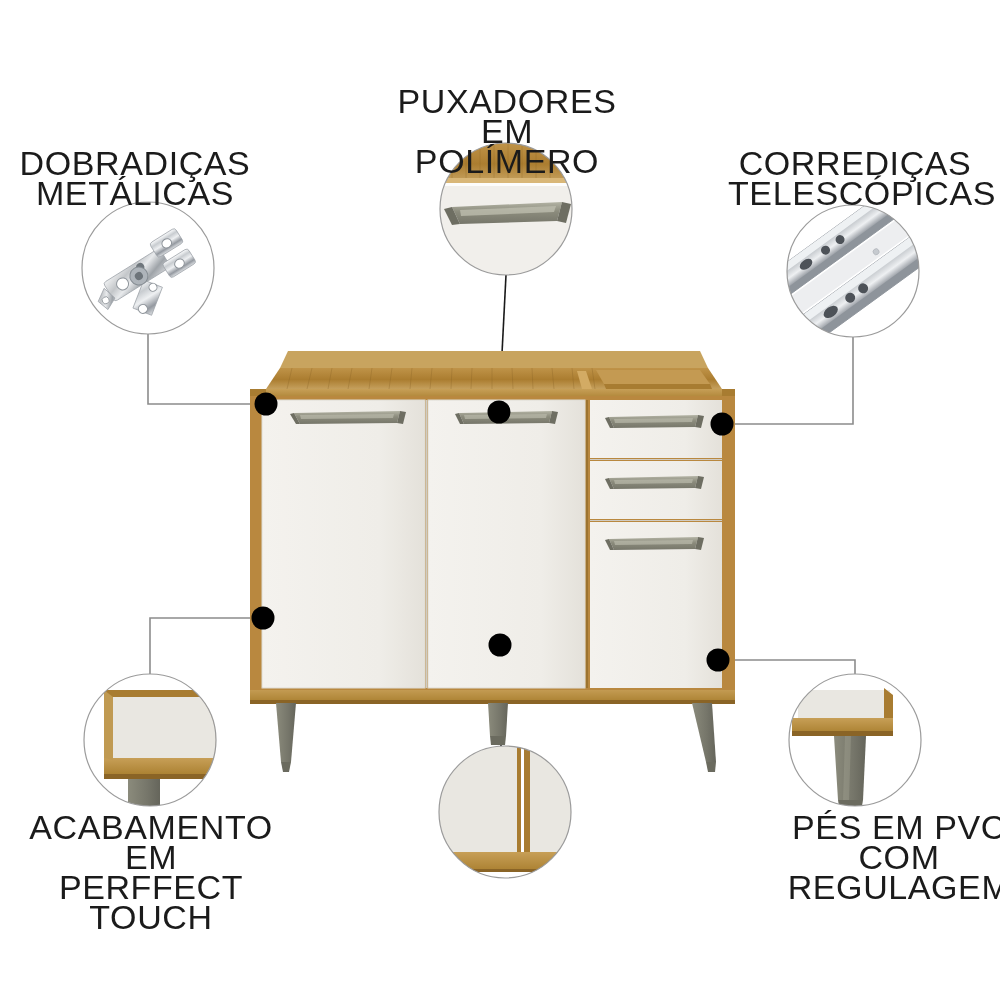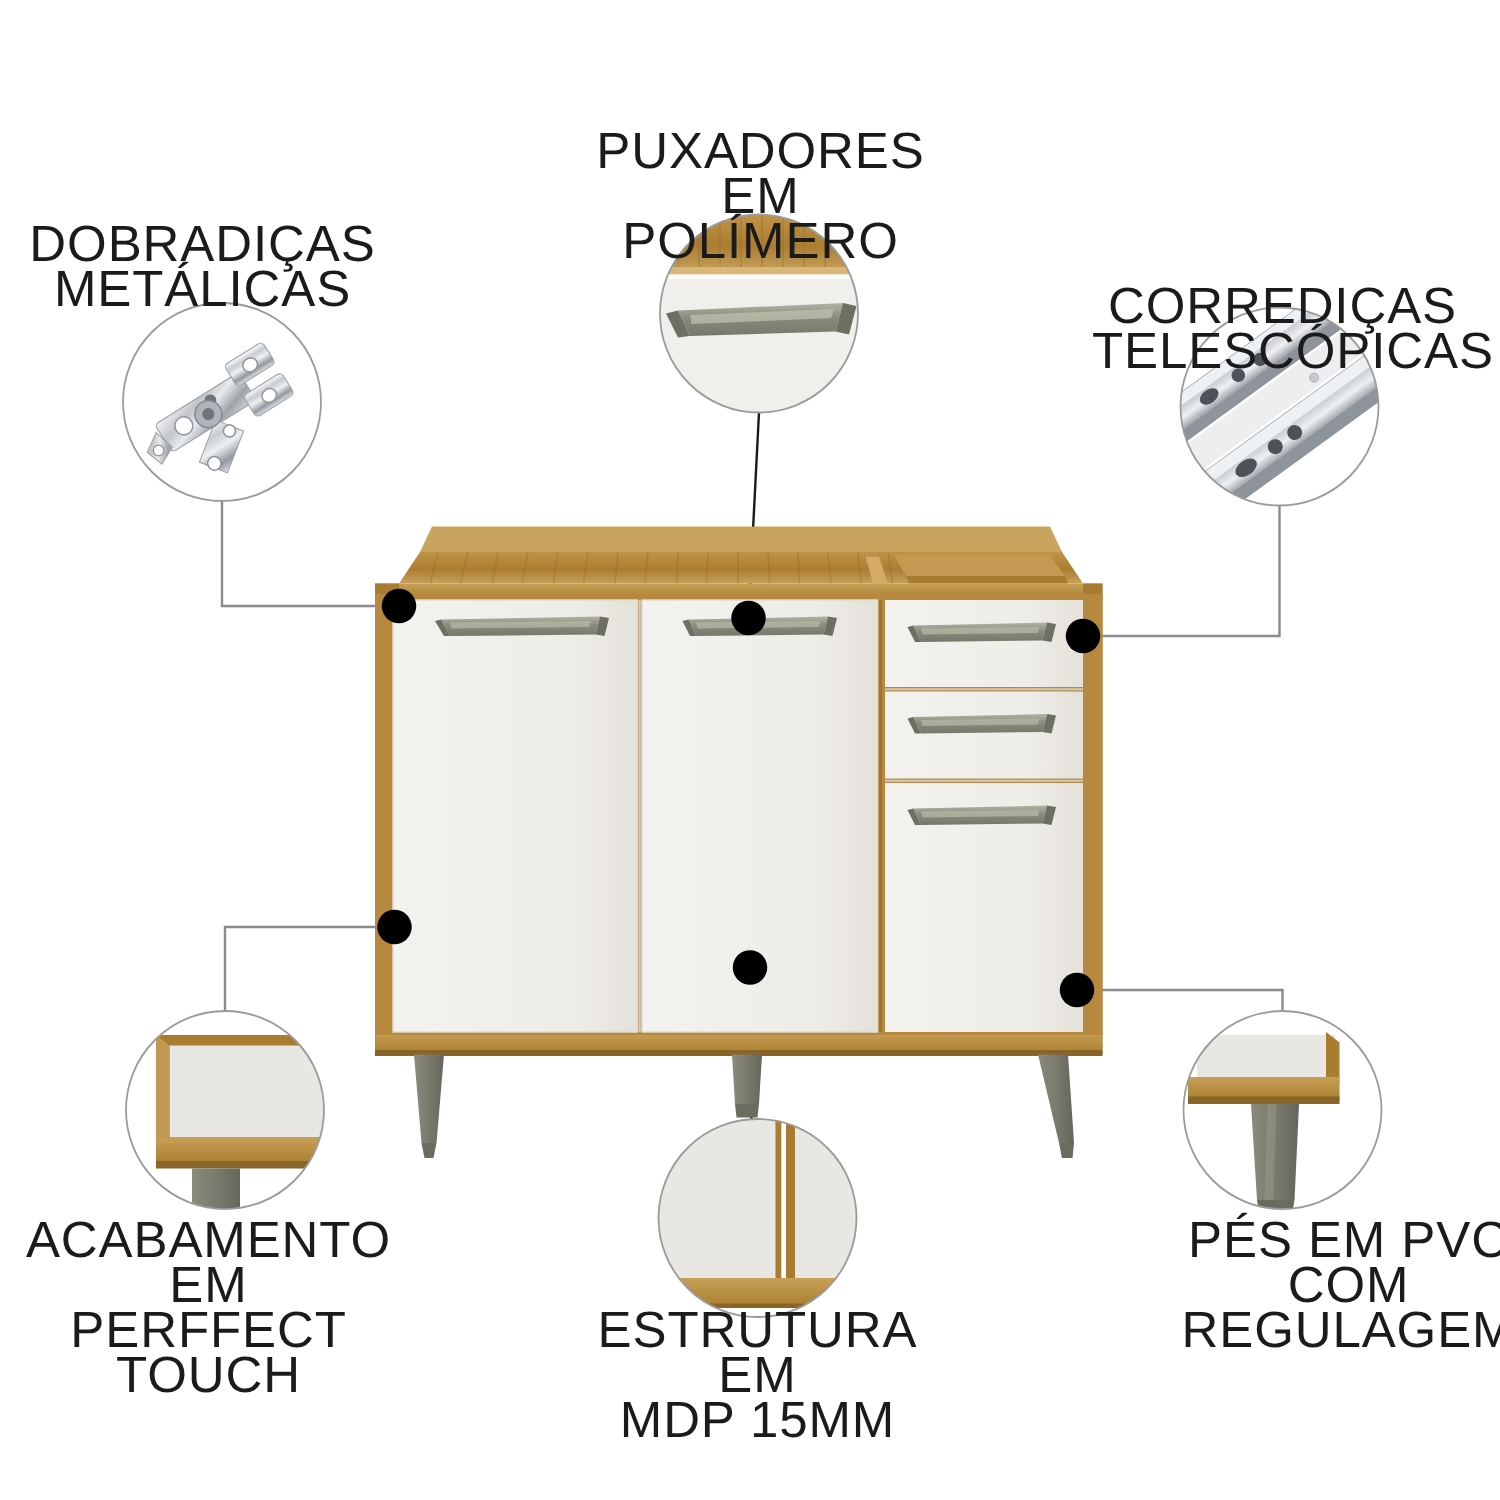--- a/index.html
+++ b/index.html
@@ -19,22 +19,22 @@
     color:#1b1b1b;
     font-size:34px;
     line-height:30px;
     letter-spacing:0.6px;
     font-weight:400;
     white-space:pre-line;
     font-family:"Liberation Sans", sans-serif;
   }
   #lbl-hinges{left:12px;top:148px;width:246px;}
   #lbl-handles{left:378px;top:86px;width:258px;}
-  #lbl-slides{left:728px;top:148px;width:254px;margin-top:41px;}
-  #lbl-finish{left:12px;top:812px;width:254px;}
+  #lbl-slides{left:728px;top:148px;width:254px;}
+  #lbl-finish{left:24px;top:812px;width:254px;}
   #lbl-structure{left:378px;top:872px;width:254px;}
   #lbl-feet{left:772px;top:812px;width:254px;}
 </style>
 </head>
 <body>
 
 <div id="stage">
 
   <svg width="1000" height="1000" viewBox="0 0 1000 1000">
     <defs>
@@ -337,19 +337,17 @@
 
   <div class="callout-label" id="lbl-handles">PUXADORES EM
 POLÍMERO</div>
 
   <div class="callout-label" id="lbl-slides">CORREDIÇAS
 TELESCÓPICAS</div>
 
   <div class="callout-label" id="lbl-finish">ACABAMENTO EM
 PERFFECT TOUCH</div>
 
-  <div class="callout-label" id="lbl-structure">ESTRUTURA EM
-MDP 15MM</div>
 
   <div class="callout-label" id="lbl-feet">PÉS EM PVC
 COM REGULAGEM</div>
 
 </div>
 
 </body></html>

